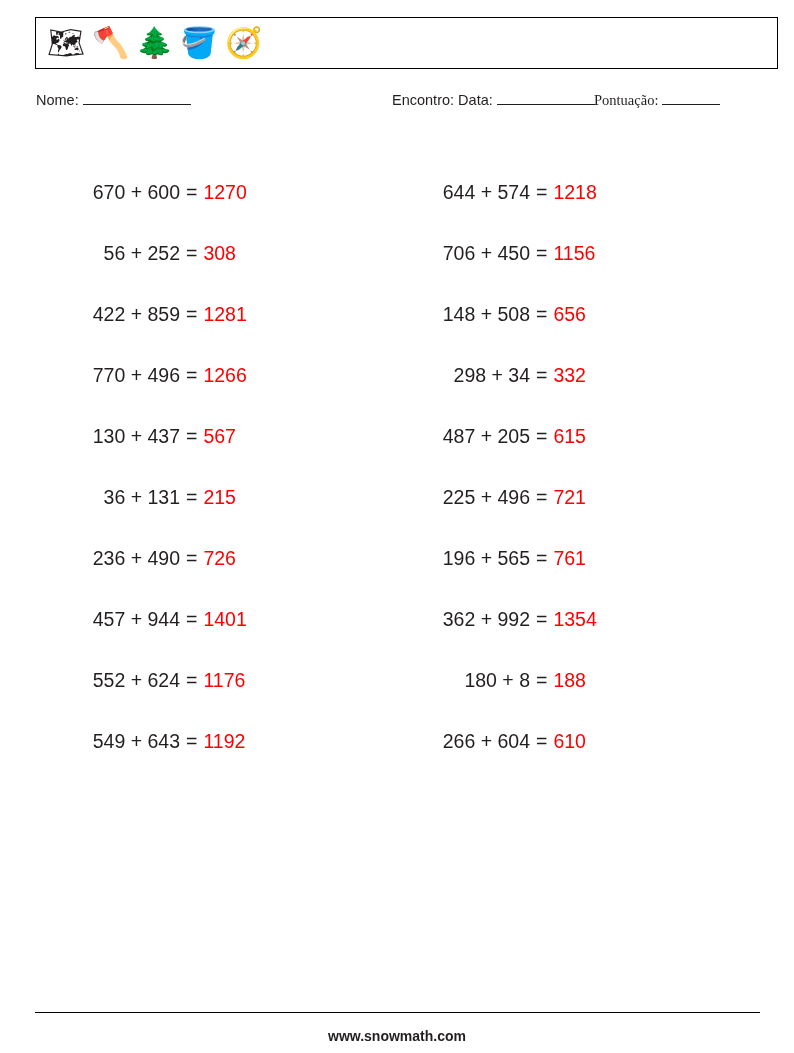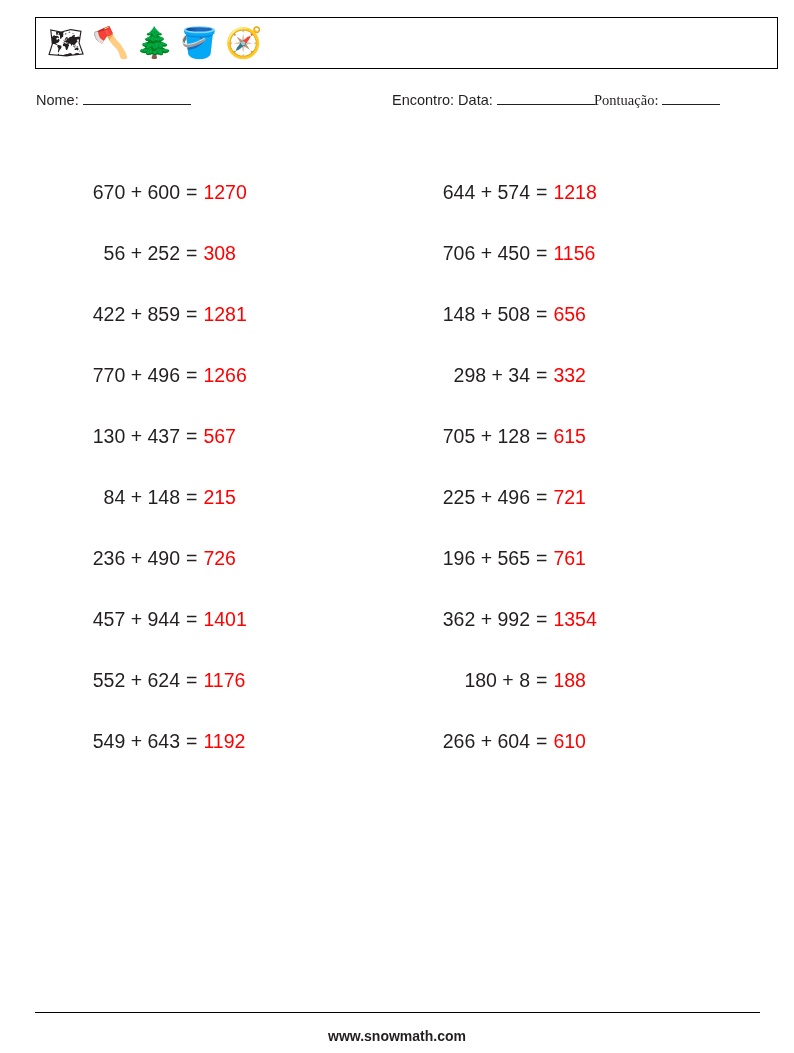--- a/index.html
+++ b/index.html
@@ -185,21 +185,21 @@
         <span class="expr">770 + 496</span>
         <span class="eq">=</span>
         <span class="answer">1266</span>
       </div>
       <div class="problem-row">
         <span class="expr">130 + 437</span>
         <span class="eq">=</span>
         <span class="answer">567</span>
       </div>
       <div class="problem-row">
-        <span class="expr">84 + 148</span>
+        <span class="expr">36 + 131</span>
         <span class="eq">=</span>
         <span class="answer">215</span>
       </div>
       <div class="problem-row">
         <span class="expr">236 + 490</span>
         <span class="eq">=</span>
         <span class="answer">726</span>
       </div>
       <div class="problem-row">
         <span class="expr">457 + 944</span>
@@ -232,21 +232,21 @@
         <span class="expr">148 + 508</span>
         <span class="eq">=</span>
         <span class="answer">656</span>
       </div>
       <div class="problem-row">
         <span class="expr">298 + 34</span>
         <span class="eq">=</span>
         <span class="answer">332</span>
       </div>
       <div class="problem-row">
-        <span class="expr">705 + 128</span>
+        <span class="expr">487 + 205</span>
         <span class="eq">=</span>
         <span class="answer">615</span>
       </div>
       <div class="problem-row">
         <span class="expr">225 + 496</span>
         <span class="eq">=</span>
         <span class="answer">721</span>
       </div>
       <div class="problem-row">
         <span class="expr">196 + 565</span>

